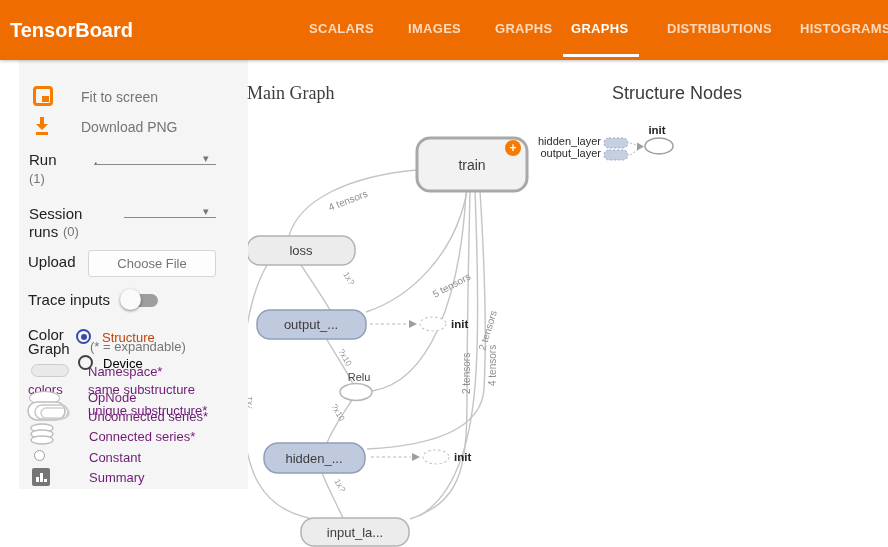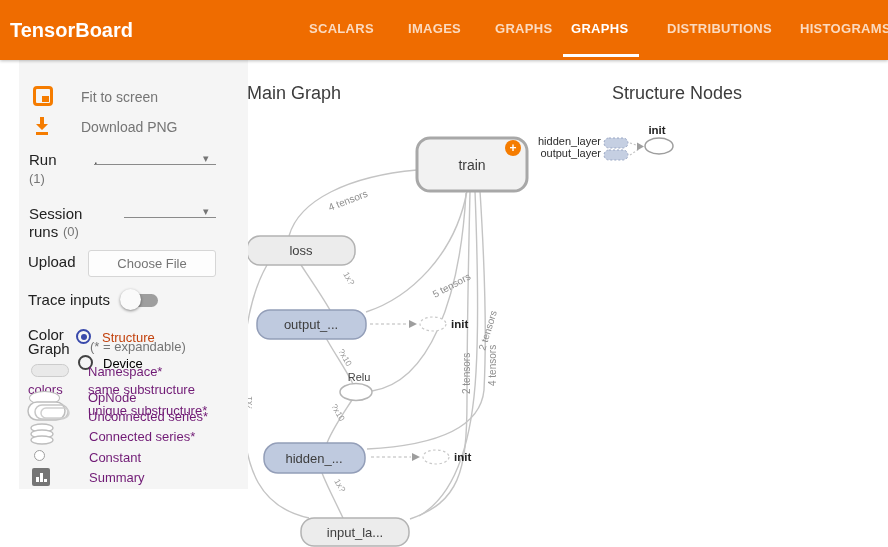--- a/index.html
+++ b/index.html
@@ -46,21 +46,21 @@
   .swatch-rect { background:#e9e9e9; border:1px solid #cccccc; border-radius:7px; }
   .ellipse { background:#fff; border:1.5px solid #b9b9b9; border-radius:50%; }
   .solid-line { height:2px; background:#bdbdbd; }
   .dash-line { height:0; border-top:2px dotted #c4c4c4; }
 
   #summary-icon { left:13px; top:408px; width:18px; height:18px; background:#757575; border-radius:2px; }
   #summary-icon b { position:absolute; bottom:4px; width:3px; background:#fff; display:block; }
 
   
   #main-title, #aux-title { position:absolute; top:83px; color:#3c3c3c; font-size:18px; z-index:3; }
-  #main-title { left:247px; }
+  #main-title { left:247px;font-family:Liberation Serif, serif; }
   #aux-title { left:612px; }
   svg text { font-family:"Liberation Sans", sans-serif; }
   .node-label { font-size:13px; fill:#3d3d3d; }
   .elabel { font-size:10px; fill:#8e8e8e; }
   .slabel { font-size:8.5px; fill:#9a9a9a; }
   .init-label { font-size:11.5px; fill:#222; font-weight:bold; }
   .aux-label { font-size:11px; fill:#2b2b2b; }
 </style>
 </head>
 <body>

